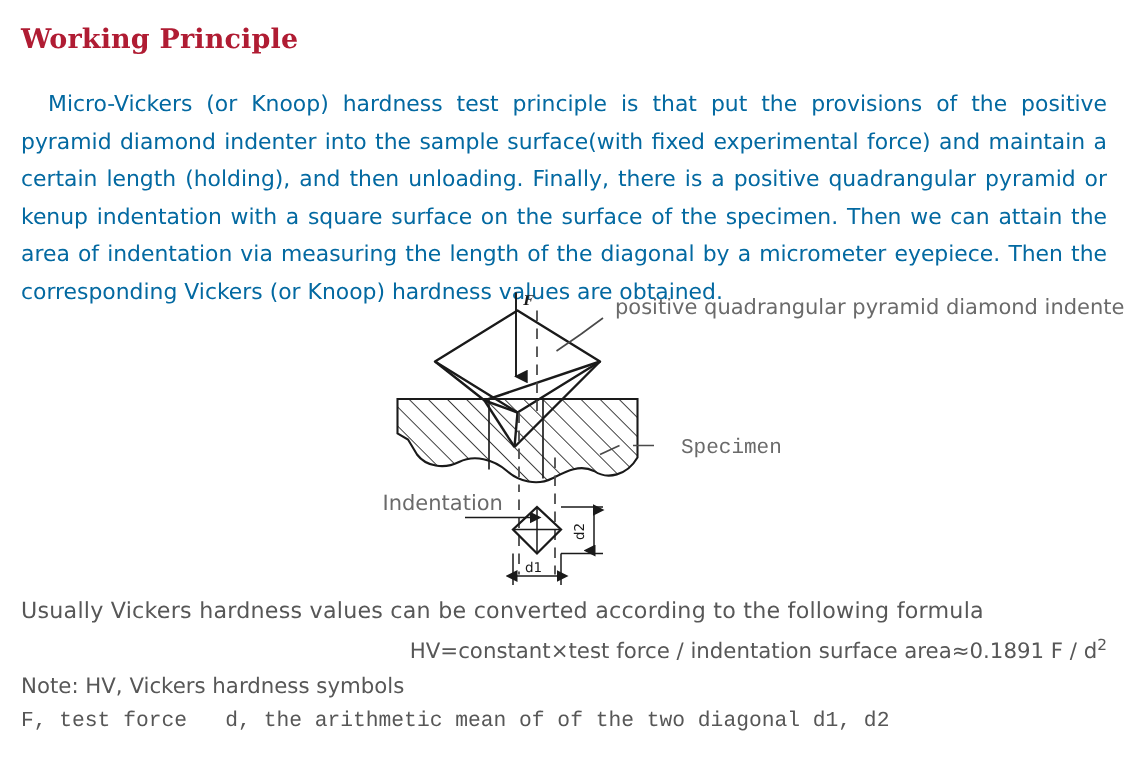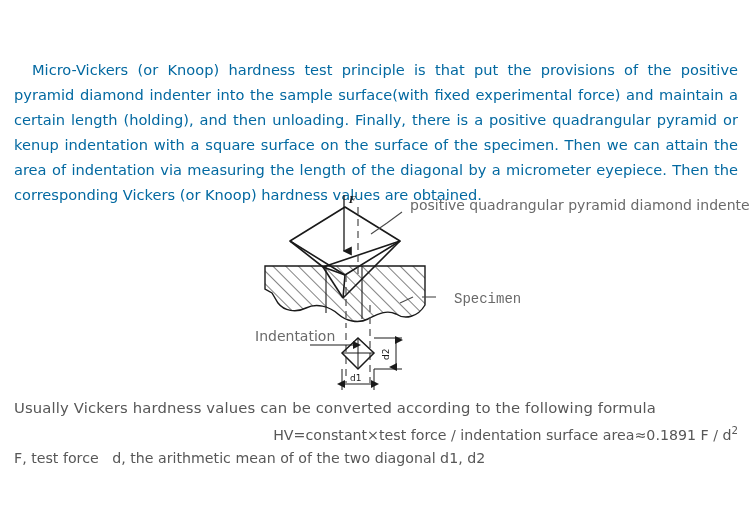--- a/index.html
+++ b/index.html
@@ -74,28 +74,29 @@
     left: 14px;
     top: 396px;
     width: 724px;
     font-size: 14.6px;
     color: #575757;
   }
   .bottom .line { line-height: 23px; white-space: pre; }
   .bottom .line.l1 { font-size: 14.8px; letter-spacing: 0.15px; }
   .bottom .line.l2 { font-size: 14.2px; text-align: right; }
   .bottom .line.l3 { font-size: 14.2px; }
-  .bottom .line.l4 { font-size: 14.2px; }
+  .bottom .line.l4 { font-size: 14.2px; font-family: Liberation Mono, monospace; }
   sup { font-size: 0.72em; vertical-align: super; }
 </style>
 </head>
 <body>
 
 <div class="page">
 
+  <h1 class="doc-title">Working Principle</h1>
 
   <p class="intro">Micro-Vickers (or Knoop) hardness test principle is that put the provisions of the positive pyramid diamond indenter into the sample surface(with fixed experimental force) and maintain a certain length (holding), and then unloading. Finally, there is a positive quadrangular pyramid or kenup indentation with a square surface on the surface of the specimen. Then we can attain the area of indentation via measuring the length of the diagonal by a micrometer eyepiece. Then the corresponding Vickers (or Knoop) hardness values are obtained.</p>
 
   <div class="figure">
 
     <svg width="500" height="200" viewBox="0 0 500 200">
       <defs>
         <pattern id="hatch" width="9" height="9" patternUnits="userSpaceOnUse" patternTransform="rotate(-45)">
           <line x1="0" y1="0" x2="0" y2="9" stroke="#1a1a1a" stroke-width="1.1"></line>
         </pattern>
@@ -188,17 +189,18 @@
     <span class="fig-label lbl-specimen">Specimen</span>
 
     <span class="fig-label lbl-indentation">Indentation</span>
   </div>
 
   <div class="bottom">
     <div class="line l1">Usually Vickers hardness values can be converted according to the following formula</div>
 
     <div class="line l2"><span>HV=constant×test force / indentation surface area≈0.1891 F / d</span><sup>2</sup></div>
 
+    <div class="line l3">Note: HV, Vickers hardness symbols</div>
 
     <div class="line l4">F, test force   d, the arithmetic mean of of the two diagonal d1, d2</div>
   </div>
 
 </div>
 
 </body></html>

